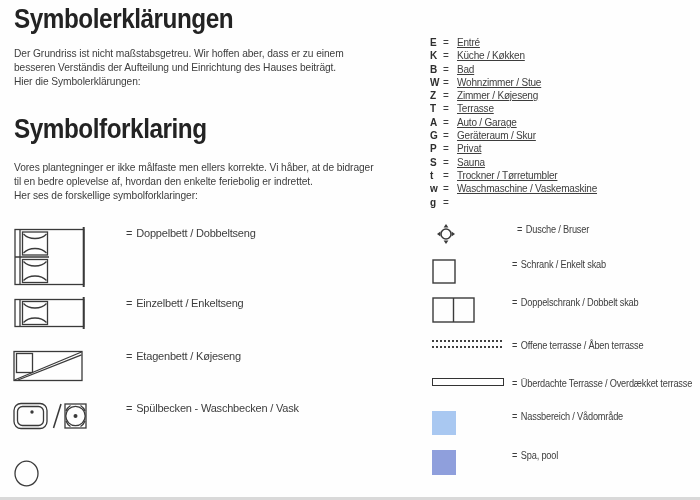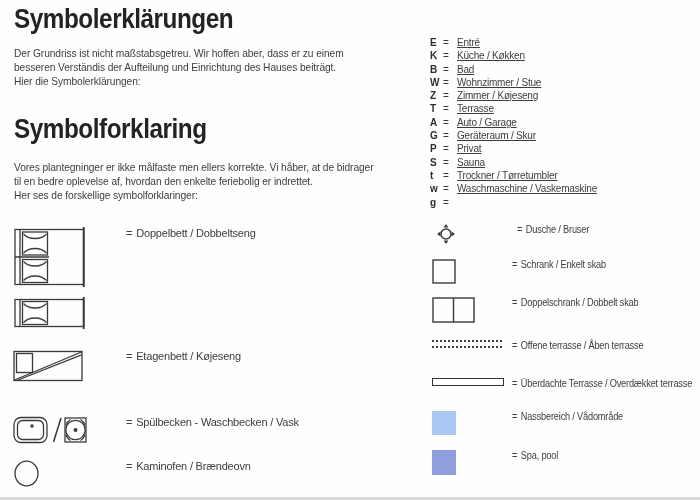--- a/index.html
+++ b/index.html
@@ -152,35 +152,36 @@
         <line x1="70.7" y1="0" x2="70.7" y2="32" stroke-width="2"></line>
         <rect x="2" y="2.5" width="68.7" height="27"></rect>
         <line x1="7" y1="2.5" x2="7" y2="29.5"></line>
         <g transform="translate(9,4)">
           <rect x="0.5" y="0.5" width="25" height="23"></rect>
           <path d="M1.5,2.5 C7,8.5 19,8.5 24.5,2.5"></path>
           <path d="M1.5,21.5 C7,15.5 19,15.5 24.5,21.5"></path>
         </g>
       </svg>
     </span>
+    <span class="legend-label"><span class="eq">=</span><span>Einzelbett / Enkeltseng</span></span>
   </div>
 
   <div class="legend-row left" style="top:350px;height:32px">
     <span class="icon-cell">
       <svg width="70" height="32" viewBox="0 0 70 32" fill="none" stroke="#3a3a3a" stroke-width="1.3">
         <rect x="1" y="1.5" width="68" height="29"></rect>
         <line x1="1.5" y1="30" x2="68.5" y2="2"></line>
         <line x1="5" y1="30" x2="68.5" y2="4.8"></line>
         <rect x="3.5" y="3.5" width="16" height="19"></rect>
       </svg>
     </span>
     <span class="legend-label"><span class="eq">=</span><span>Etagenbett / Køjeseng</span></span>
   </div>
 
-  <div class="legend-row left" style="top:416px;height:28px">
+  <div class="legend-row left" style="top:402px;height:28px">
     <span class="icon-cell">
       <svg width="74" height="28" viewBox="0 0 74 28" fill="none" stroke="#3a3a3a" stroke-width="1.3">
         <rect x="1" y="1.5" width="33" height="25" rx="7"></rect>
         <rect x="4.5" y="4.5" width="26" height="19" rx="5"></rect>
         <circle cx="19" cy="10" r="1.7" fill="#3a3a3a" stroke="none"></circle>
         <line x1="40.5" y1="26" x2="48" y2="2" stroke-width="1.5"></line>
         <rect x="52" y="2" width="21" height="24"></rect>
         <circle cx="62.5" cy="14" r="9.7"></circle>
         <circle cx="62.5" cy="14" r="2" fill="#3a3a3a" stroke="none"></circle>
         <path d="M53,9 A11,11 0 0 1 57.5,3.5"></path>
@@ -191,21 +192,20 @@
     </span>
     <span class="legend-label"><span class="eq">=</span><span>Spülbecken - Waschbecken / Vask</span></span>
   </div>
 
   <div class="legend-row left" style="top:460px;height:27px">
     <span class="icon-cell">
       <svg width="27" height="27" viewBox="0 0 27 27" fill="none" stroke="#3a3a3a" stroke-width="1.3">
         <ellipse cx="13.5" cy="13.5" rx="11.5" ry="12.3"></ellipse>
       </svg>
     </span>
-    <span class="legend-label"><span class="eq">=</span><span>Kaminofen / Brændeovn</span></span>
   </div>
 
   <div class="legend-row right" style="top:224px;height:24px">
     <span class="icon-cell" style="padding-left:5px">
       <svg width="18" height="20" viewBox="0 0 18 20" fill="none" stroke="#3a3a3a" stroke-width="1.5">
         <circle cx="9" cy="10" r="5"></circle>
         <path d="M9,0 L6.6,3.4 L11.4,3.4 Z" fill="#3a3a3a" stroke="none"></path>
         <path d="M9,20 L6.6,16.6 L11.4,16.6 Z" fill="#3a3a3a" stroke="none"></path>
         <path d="M0,10 L3.4,7.6 L3.4,12.4 Z" fill="#3a3a3a" stroke="none"></path>
         <path d="M18,10 L14.6,7.6 L14.6,12.4 Z" fill="#3a3a3a" stroke="none"></path>

